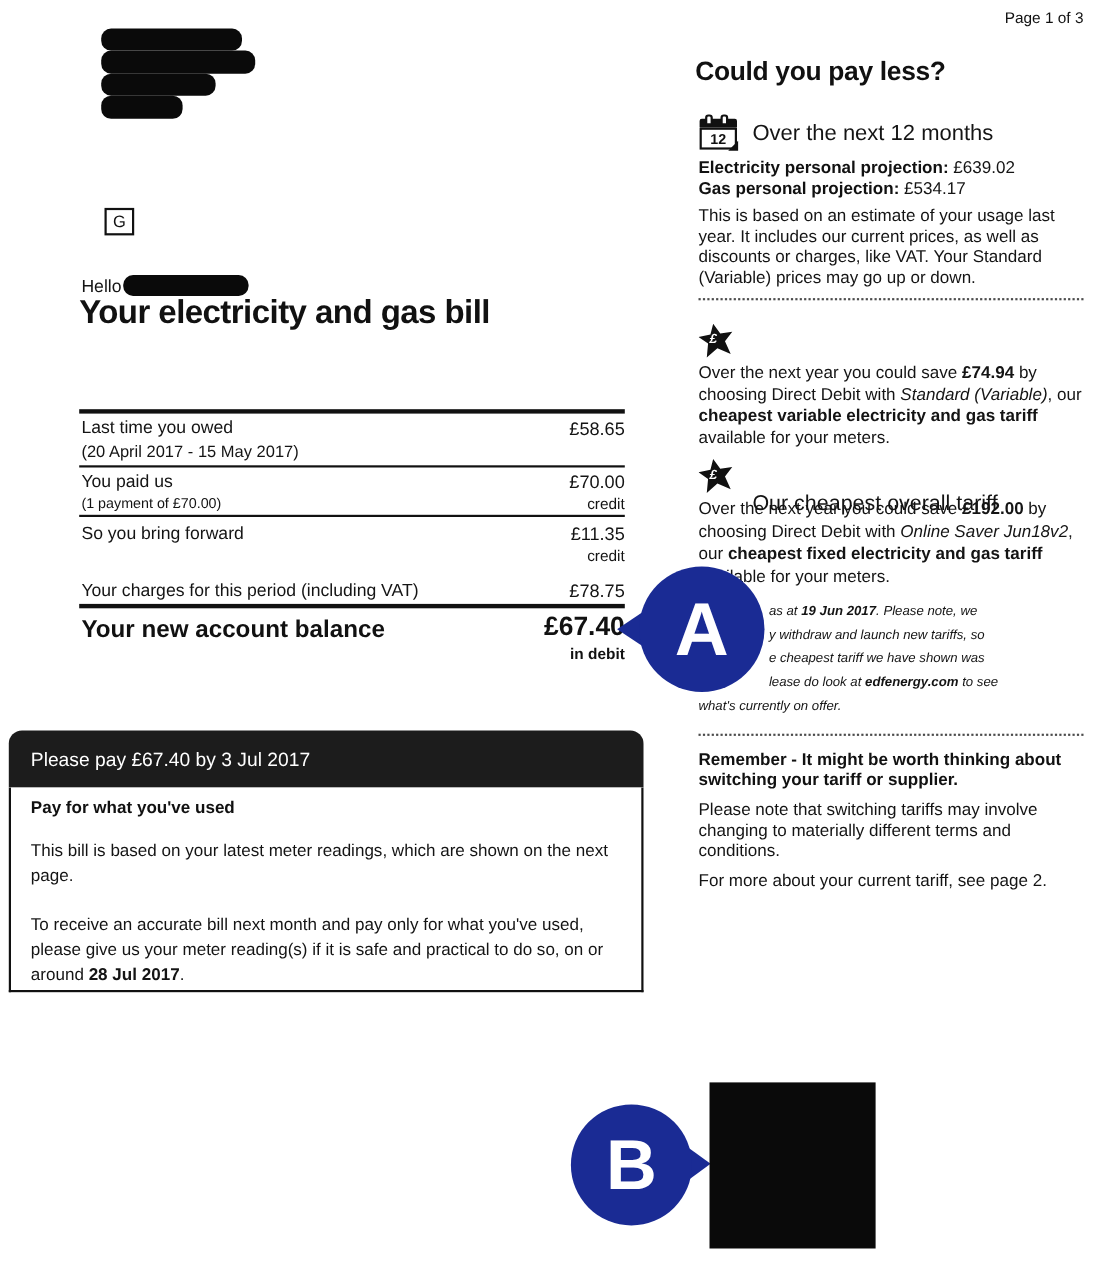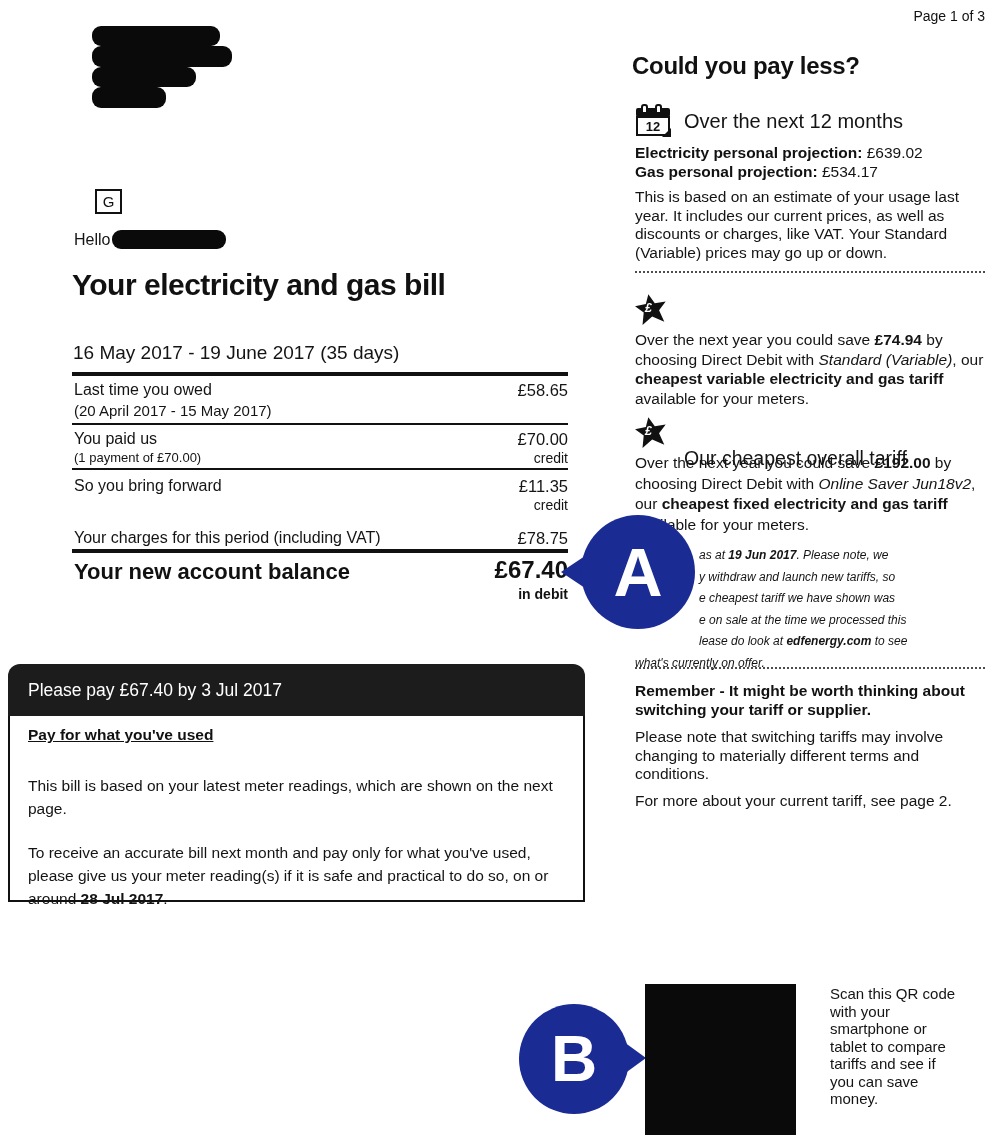--- a/index.html
+++ b/index.html
@@ -17,21 +17,21 @@
   .redact { background:#0a0a0a; border-radius:9px; position:absolute; }
   .bar1 { left:92px; top:26px;  width:128px; height:20px; }
   .bar2 { left:92px; top:46px;  width:140px; height:21px; }
   .bar3 { left:92px; top:67px;  width:104px; height:20px; }
   .bar4 { left:92px; top:87px;  width:74px;  height:21px; }
 
   .g-badge {
     left:95px; top:189px; width:27px; height:25px; border:2px solid #111;
     font-size:15px; display:flex; align-items:center; justify-content:center; color:#111;
   }
-  .hello { left:74px; top:231px; font-size:16px; }
+  .hello { left:74px; top:252px; font-size:16px; }
   .hello .redact-inline { display:inline-block; vertical-align:middle; width:114px; height:19px; background:#0a0a0a; border-radius:9px; margin-left:2px; margin-top:-3px; }
 
   .bill-title { left:72px; top:268px; font-size:30px; font-weight:bold; color:#111; letter-spacing:-0.5px; }
   .period    { left:73px; top:342px; font-size:19px; }
 
   
   .bill-table { left:72px; top:372px; width:496px; height:240px; }
   .rule { position:absolute; left:0; width:496px; background:#111; }
   .rule.thick { height:4px; }
   .rule.thin  { height:2px; }
@@ -47,22 +47,22 @@
   
   .pay-banner {
     left:8px; top:664px; width:577px; height:52px; background:#1c1c1c;
     border-radius:12px 12px 0 0; color:#fff; font-size:17.5px;
     display:flex; align-items:center; padding-left:20px;
   }
   .pay-box {
     left:8px; top:716px; width:577px; height:186px; background:#fff;
     border:2.5px solid #111; border-top:none; padding:10px 18px;
   }
-  .pay-box h3 { font-size:15.5px; font-weight:bold; color:#111; margin-bottom:0;text-decoration:underline; }
-  .pay-box p  { font-size:15.5px; line-height:23px; margin-top:30px; width:540px; }
+  .pay-box h3 { font-size:15.5px; font-weight:bold; color:#111; margin-bottom:0; }
+  .pay-box p  { font-size:15.5px; line-height:23px; margin-top:18px; width:540px; }
   .pay-box p.p2 { margin-top:21px; }
 
   
   .rc-heading { left:632px; top:52px; font-size:24px; font-weight:bold; color:#111; letter-spacing:-0.3px; }
 
   .cal-icon { left:636px; top:104px; width:38px; height:34px; }
   .cal-top  { position:absolute; left:0; top:4px; width:34px; height:9px; background:#111; border-radius:2px; }
   .cal-ring { position:absolute; top:0; width:7px; height:10px; background:#fff; border:2.5px solid #111; border-radius:3px 3px 0 0; }
   .cal-ring.r1 { left:5px; } .cal-ring.r2 { left:19px; }
   .cal-body { position:absolute; left:0; top:12px; width:34px; height:20px; border:2.5px solid #111; background:#fff;
@@ -131,21 +131,20 @@
     <div class="redact bar4"></div>
   </div>
 
   <div class="abs g-badge">G</div>
 
   <div class="abs hello">
     <span>Hello</span><span class="redact-inline"></span>
   </div>
 
   <h1 class="abs bill-title">Your electricity and gas bill</h1>
-  <div class="abs period">16 May 2017 - 19 June 2017 (35 days)</div>
 
   <div class="abs bill-table">
     <div class="rule thick" style="top:0"></div>
 
     <div class="r-label" style="top:9px">Last time you owed</div>
     <div class="r-sub" style="top:30px">(20 April 2017 - 15 May 2017)</div>
     <div class="r-amt" style="top:9px">£58.65</div>
 
     <div class="rule thin" style="top:51px"></div>
 
@@ -212,44 +211,34 @@
       </svg>
     <span class="star-glyph">£</span>
   </div>
   <div class="abs sec-heading h-overall">Our cheapest overall tariff</div>
   <p class="abs body-text overall-para"><span>Over the next year you could save </span><b>£192.00</b><span> by choosing Direct Debit with </span><i>Online Saver Jun18v2</i><span>, our </span><b>cheapest fixed electricity and gas tariff</b><span> available for your meters.</span></p>
 
   <div class="abs tariff-note">
     <div class="indent"><span>as at </span><b>19 Jun 2017</b><span>. Please note, we</span></div>
     <div class="indent"><span>y withdraw and launch new tariffs, so</span></div>
     <div class="indent"><span>e cheapest tariff we have shown was</span></div>
-    <div class="indent"><span>e on sale at the time we processed this</span></div>
     <div class="indent"><span>lease do look at </span><b>edfenergy.com</b><span> to see</span></div>
     <div><span>what's currently on offer.</span></div>
   </div>
 
   <div class="abs dotted dot2"></div>
 
   <div class="abs body-text remember">Remember - It might be worth thinking about switching your tariff or supplier.</div>
   <div class="abs body-text switch-note">Please note that switching tariffs may involve changing to materially different terms and conditions.</div>
   <div class="abs body-text more-note">For more about your current tariff, see page 2.</div>
 
   <div class="tail tail-a"></div>
   <div class="callout callout-a">
     <span>A</span>
   </div>
 
   <div class="tail tail-b"></div>
   <div class="callout callout-b">
     <span>B</span>
   </div>
   <div class="abs qr-code"></div>
-  <div class="abs qr-text">
-    <div>Scan this QR code</div>
-    <div>with your</div>
-    <div>smartphone or</div>
-    <div>tablet to compare</div>
-    <div>tariffs and see if</div>
-    <div>you can save</div>
-    <div>money.</div>
-  </div>
 
 </div>
 
 </body></html>

